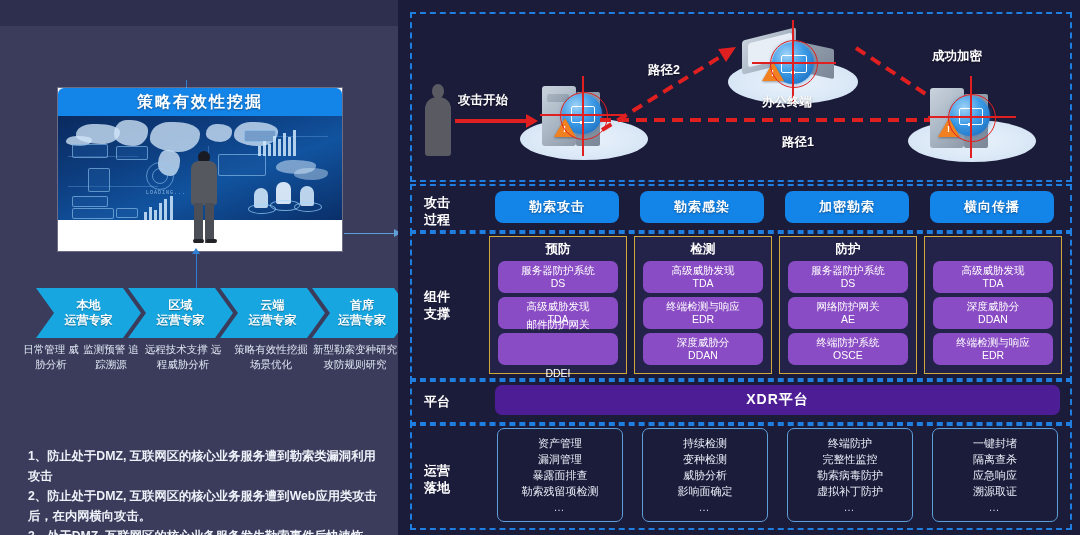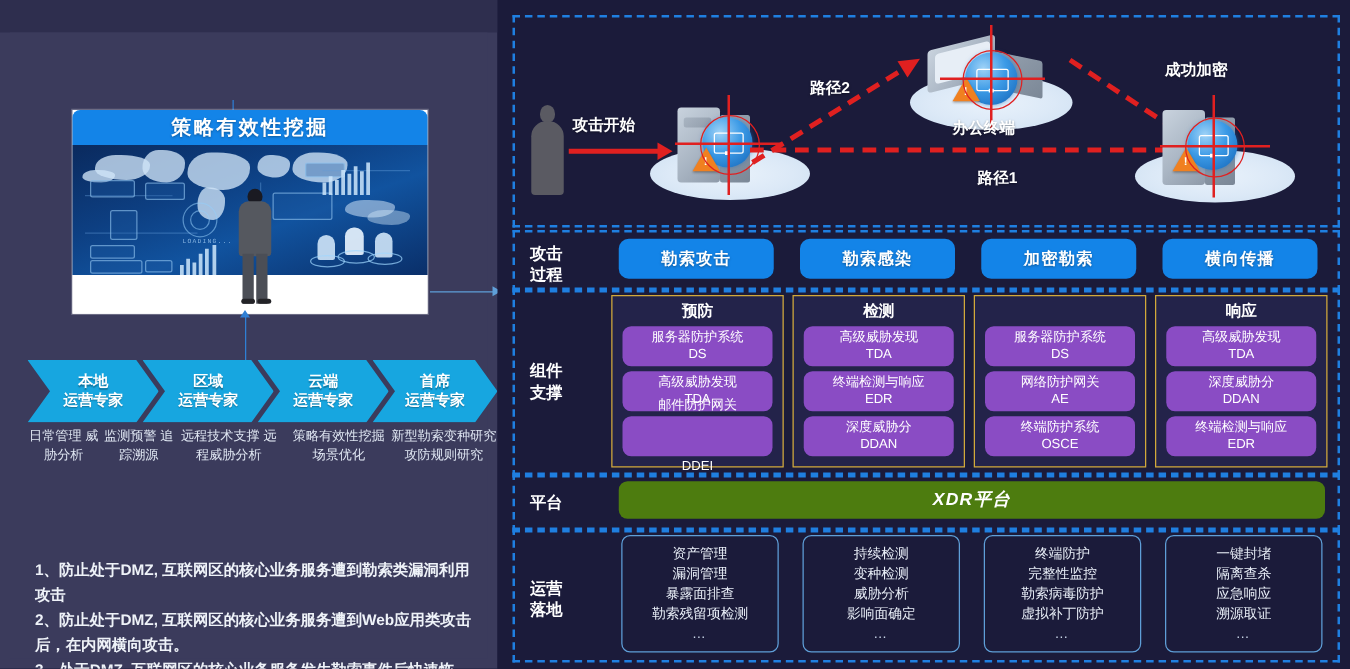--- a/index.html
+++ b/index.html
@@ -66,21 +66,21 @@
   .soc-up-arrow{position:absolute;left:188px;top:226px;width:1px;height:36px;background:#2f7fd4;}
   .soc-up-head{position:absolute;left:184px;top:222px;width:0;height:0;
     border-left:4px solid transparent;border-right:4px solid transparent;border-bottom:6px solid #2f7fd4;}
 
   
   .out-arrow-line{position:absolute;left:336px;top:207px;width:52px;height:1px;background:#5f9fd8;}
   .out-arrow-head{position:absolute;left:386px;top:203px;width:0;height:0;
     border-top:4px solid transparent;border-bottom:4px solid transparent;border-left:7px solid #5f9fd8;}
 
   
-  .chev-row{position:absolute;left:14px;top:262px;width:372px;height:59px;}
+  .chev-row{position:absolute;left:28px;top:262px;width:372px;height:59px;}
   .chev{position:absolute;top:0;height:50px;background:#17a6e0;
     color:#fff;font-size:12px;font-weight:bold;line-height:15px;text-align:center;
     display:flex;flex-direction:column;align-items:center;justify-content:center;
     clip-path:polygon(0 0, calc(100% - 18px) 0, 100% 50%, calc(100% - 18px) 100%, 0 100%, 18px 50%);
     text-shadow:0 1px 1px rgba(0,0,0,.3);
   }
   .chev:first-child{clip-path:polygon(0 0, calc(100% - 18px) 0, 100% 50%, calc(100% - 18px) 100%, 0 100%, 18px 50%);}
   .chev span{display:block;}
 
   .chev-sub-row{position:absolute;left:14px;top:316px;width:372px;height:40px;}
@@ -150,23 +150,23 @@
     color:#ffffff;font-size:12.5px;font-weight:bold;}
   .comp-item{
     position:absolute;background:#8a4cc4;border-radius:7px;
     display:flex;flex-direction:column;align-items:center;justify-content:center;
     color:#ffffff;font-size:10.5px;line-height:13px;text-align:center;
   }
   .comp-item .nm{display:block;}
   .comp-item .ab{display:block;}
 
   .xdr-bar{
-    position:absolute;background:#4d7c0f;border-radius:7px;
+    position:absolute;background:#4c1d95;border-radius:7px;
     display:flex;align-items:center;justify-content:center;
-    color:#ffffff;font-size:14px;font-weight:bold;letter-spacing:1px;font-style:italic;
+    color:#ffffff;font-size:14px;font-weight:bold;letter-spacing:1px;
   }
 
   .ops-col{
     position:absolute;border:1px solid #5f9fd8;border-radius:7px;background:transparent;
     display:flex;flex-direction:column;align-items:center;justify-content:center;
     color:#e8eef7;font-size:11px;line-height:16px;text-align:center;
   }
   .ops-col span{display:block;}
   .ops-col .dots{letter-spacing:2px;color:#c9d6e8;}
 </style>
@@ -434,36 +434,36 @@
       <span class="nm">终端检测与响应</span>
       <span class="ab">EDR</span>
     </div>
     <div class="comp-item" style="left:8px;top:96px;width:120px;height:32px;">
       <span class="nm">深度威胁分</span>
       <span class="ab">DDAN</span>
     </div>
   </div>
 
   <div class="comp-col" style="left:779px;top:236px;width:136px;height:136px;">
+    <div class="comp-col-title">防护</div>
     <div class="comp-item" style="left:8px;top:24px;width:120px;height:32px;">
       <span class="nm">服务器防护系统</span>
       <span class="ab">DS</span>
     </div>
     <div class="comp-item" style="left:8px;top:60px;width:120px;height:32px;">
       <span class="nm">网络防护网关</span>
       <span class="ab">AE</span>
     </div>
     <div class="comp-item" style="left:8px;top:96px;width:120px;height:32px;">
       <span class="nm">终端防护系统</span>
       <span class="ab">OSCE</span>
     </div>
   </div>
 
   <div class="comp-col" style="left:924px;top:236px;width:136px;height:136px;">
-    <div class="comp-col-title">响应</div>
     <div class="comp-item" style="left:8px;top:24px;width:120px;height:32px;">
       <span class="nm">高级威胁发现</span>
       <span class="ab">TDA</span>
     </div>
     <div class="comp-item" style="left:8px;top:60px;width:120px;height:32px;">
       <span class="nm">深度威胁分</span>
       <span class="ab">DDAN</span>
     </div>
     <div class="comp-item" style="left:8px;top:96px;width:120px;height:32px;">
       <span class="nm">终端检测与响应</span>

